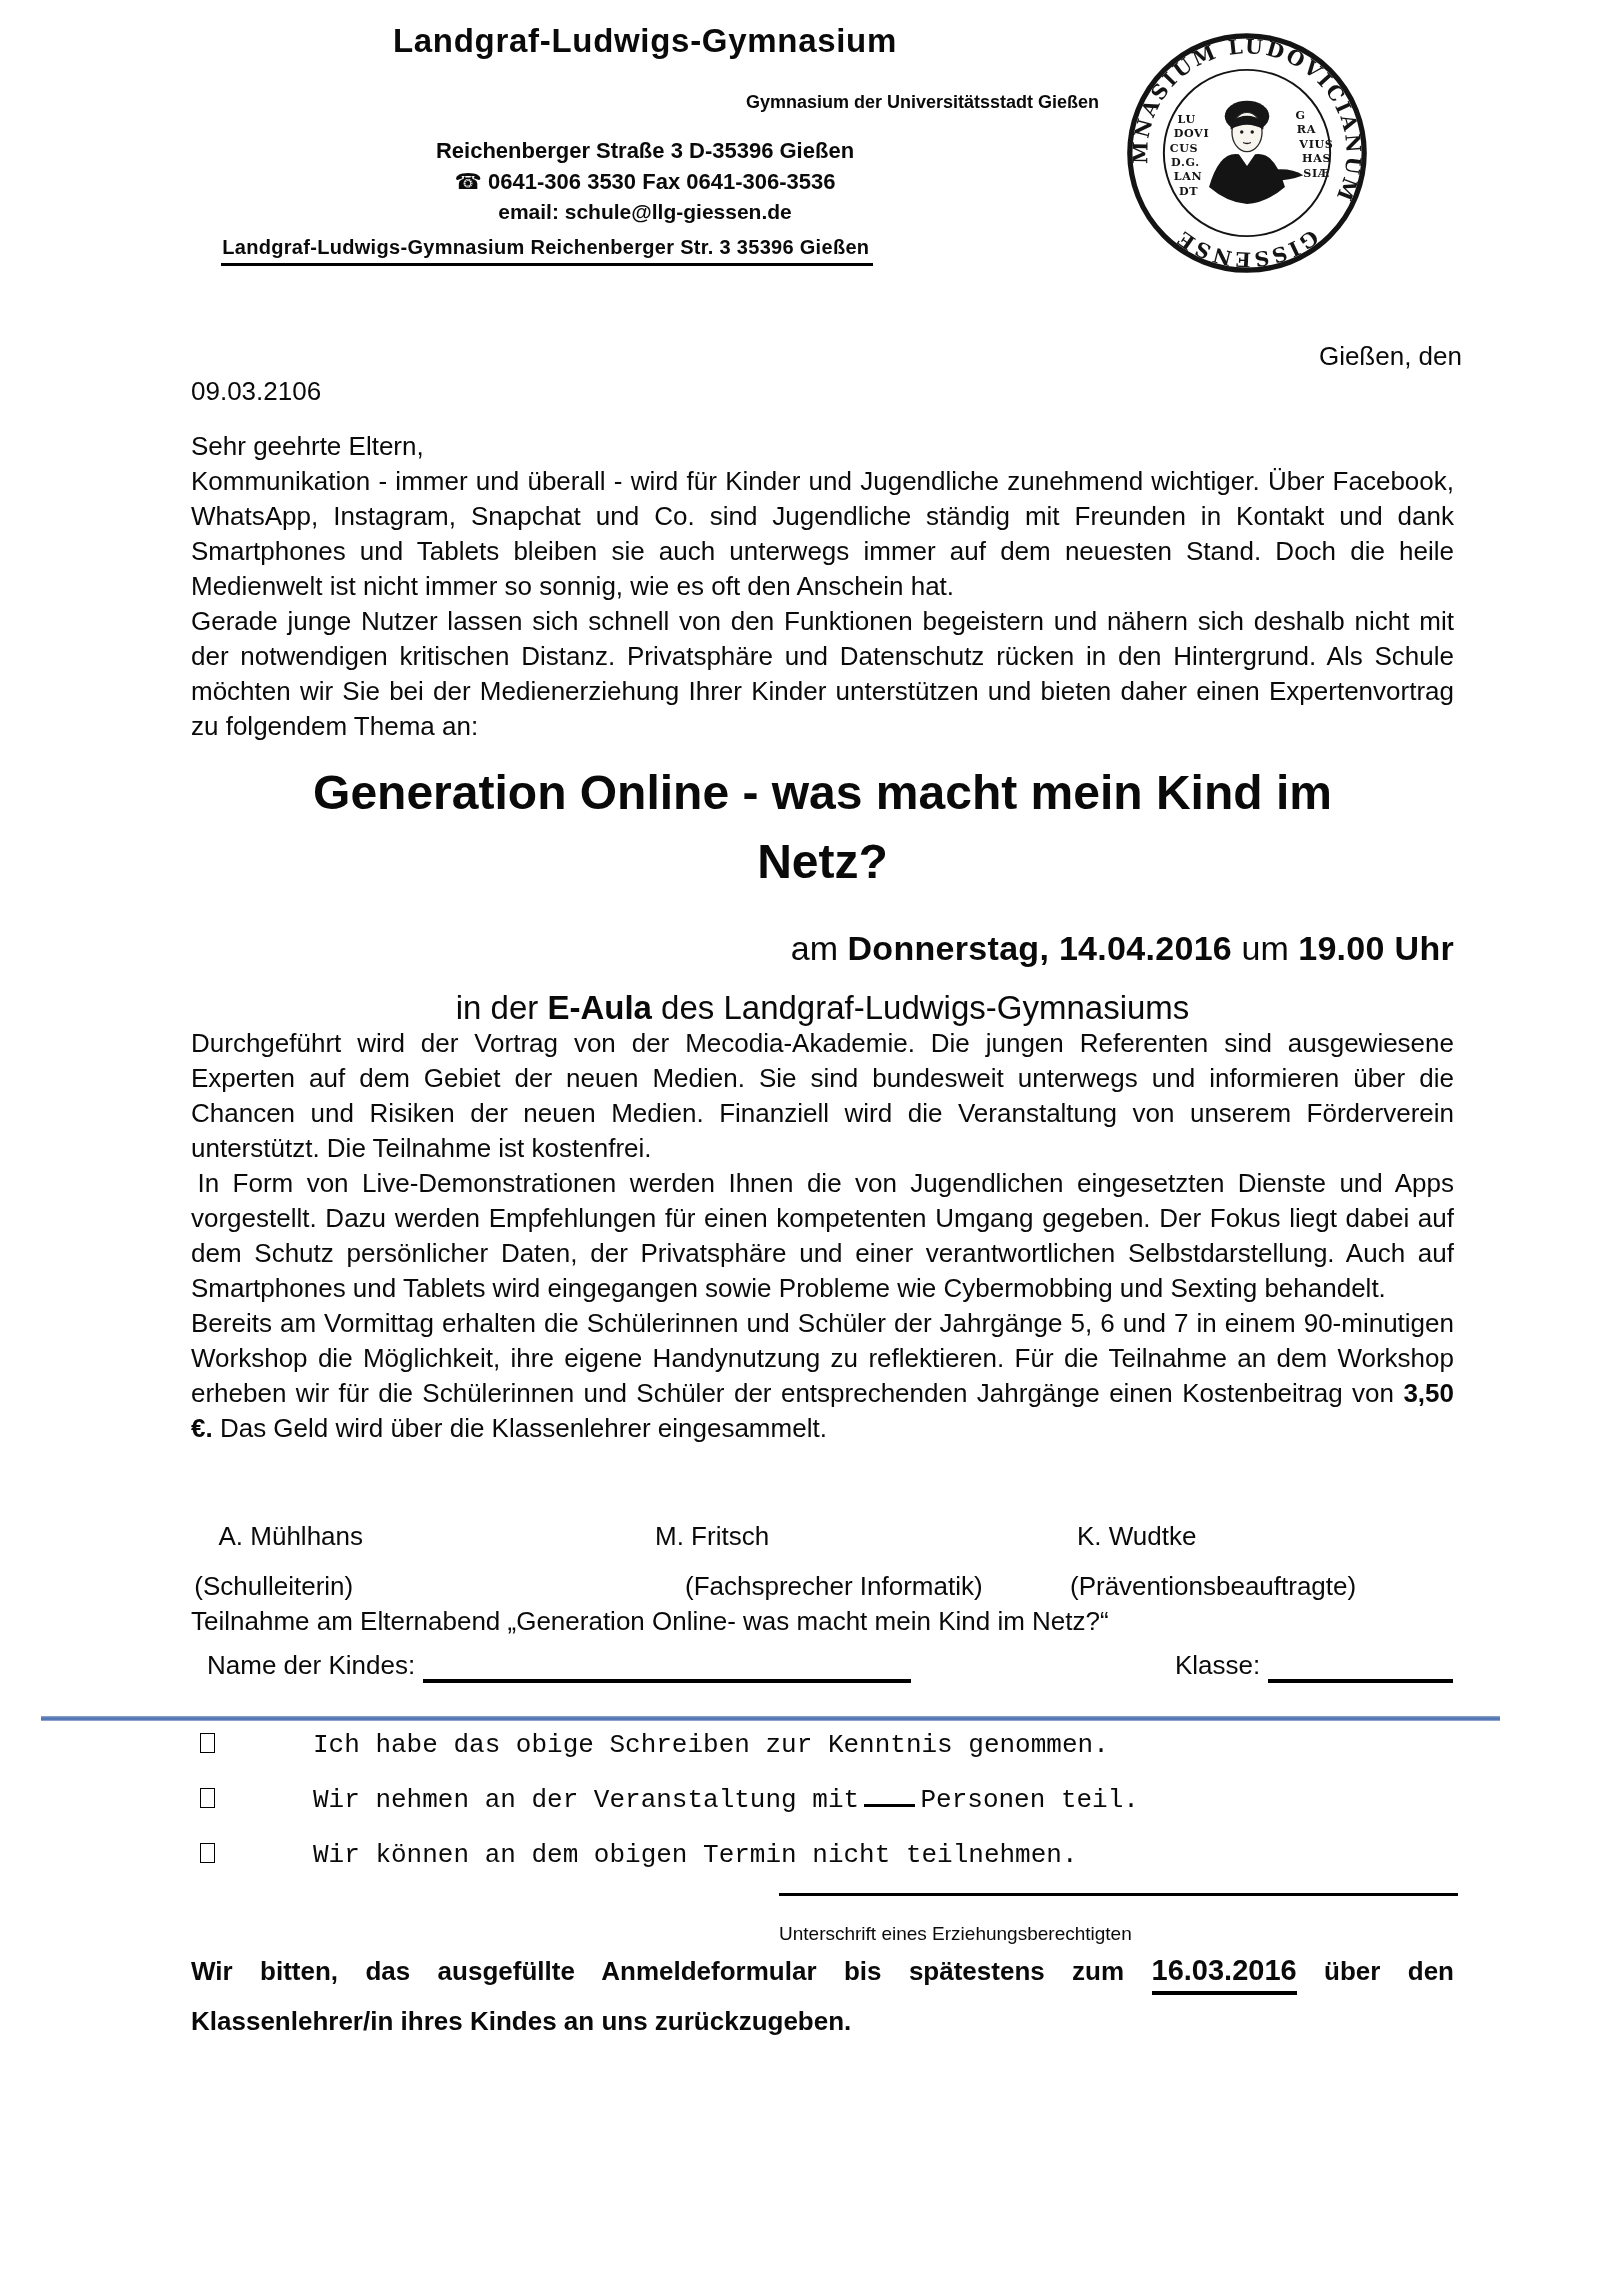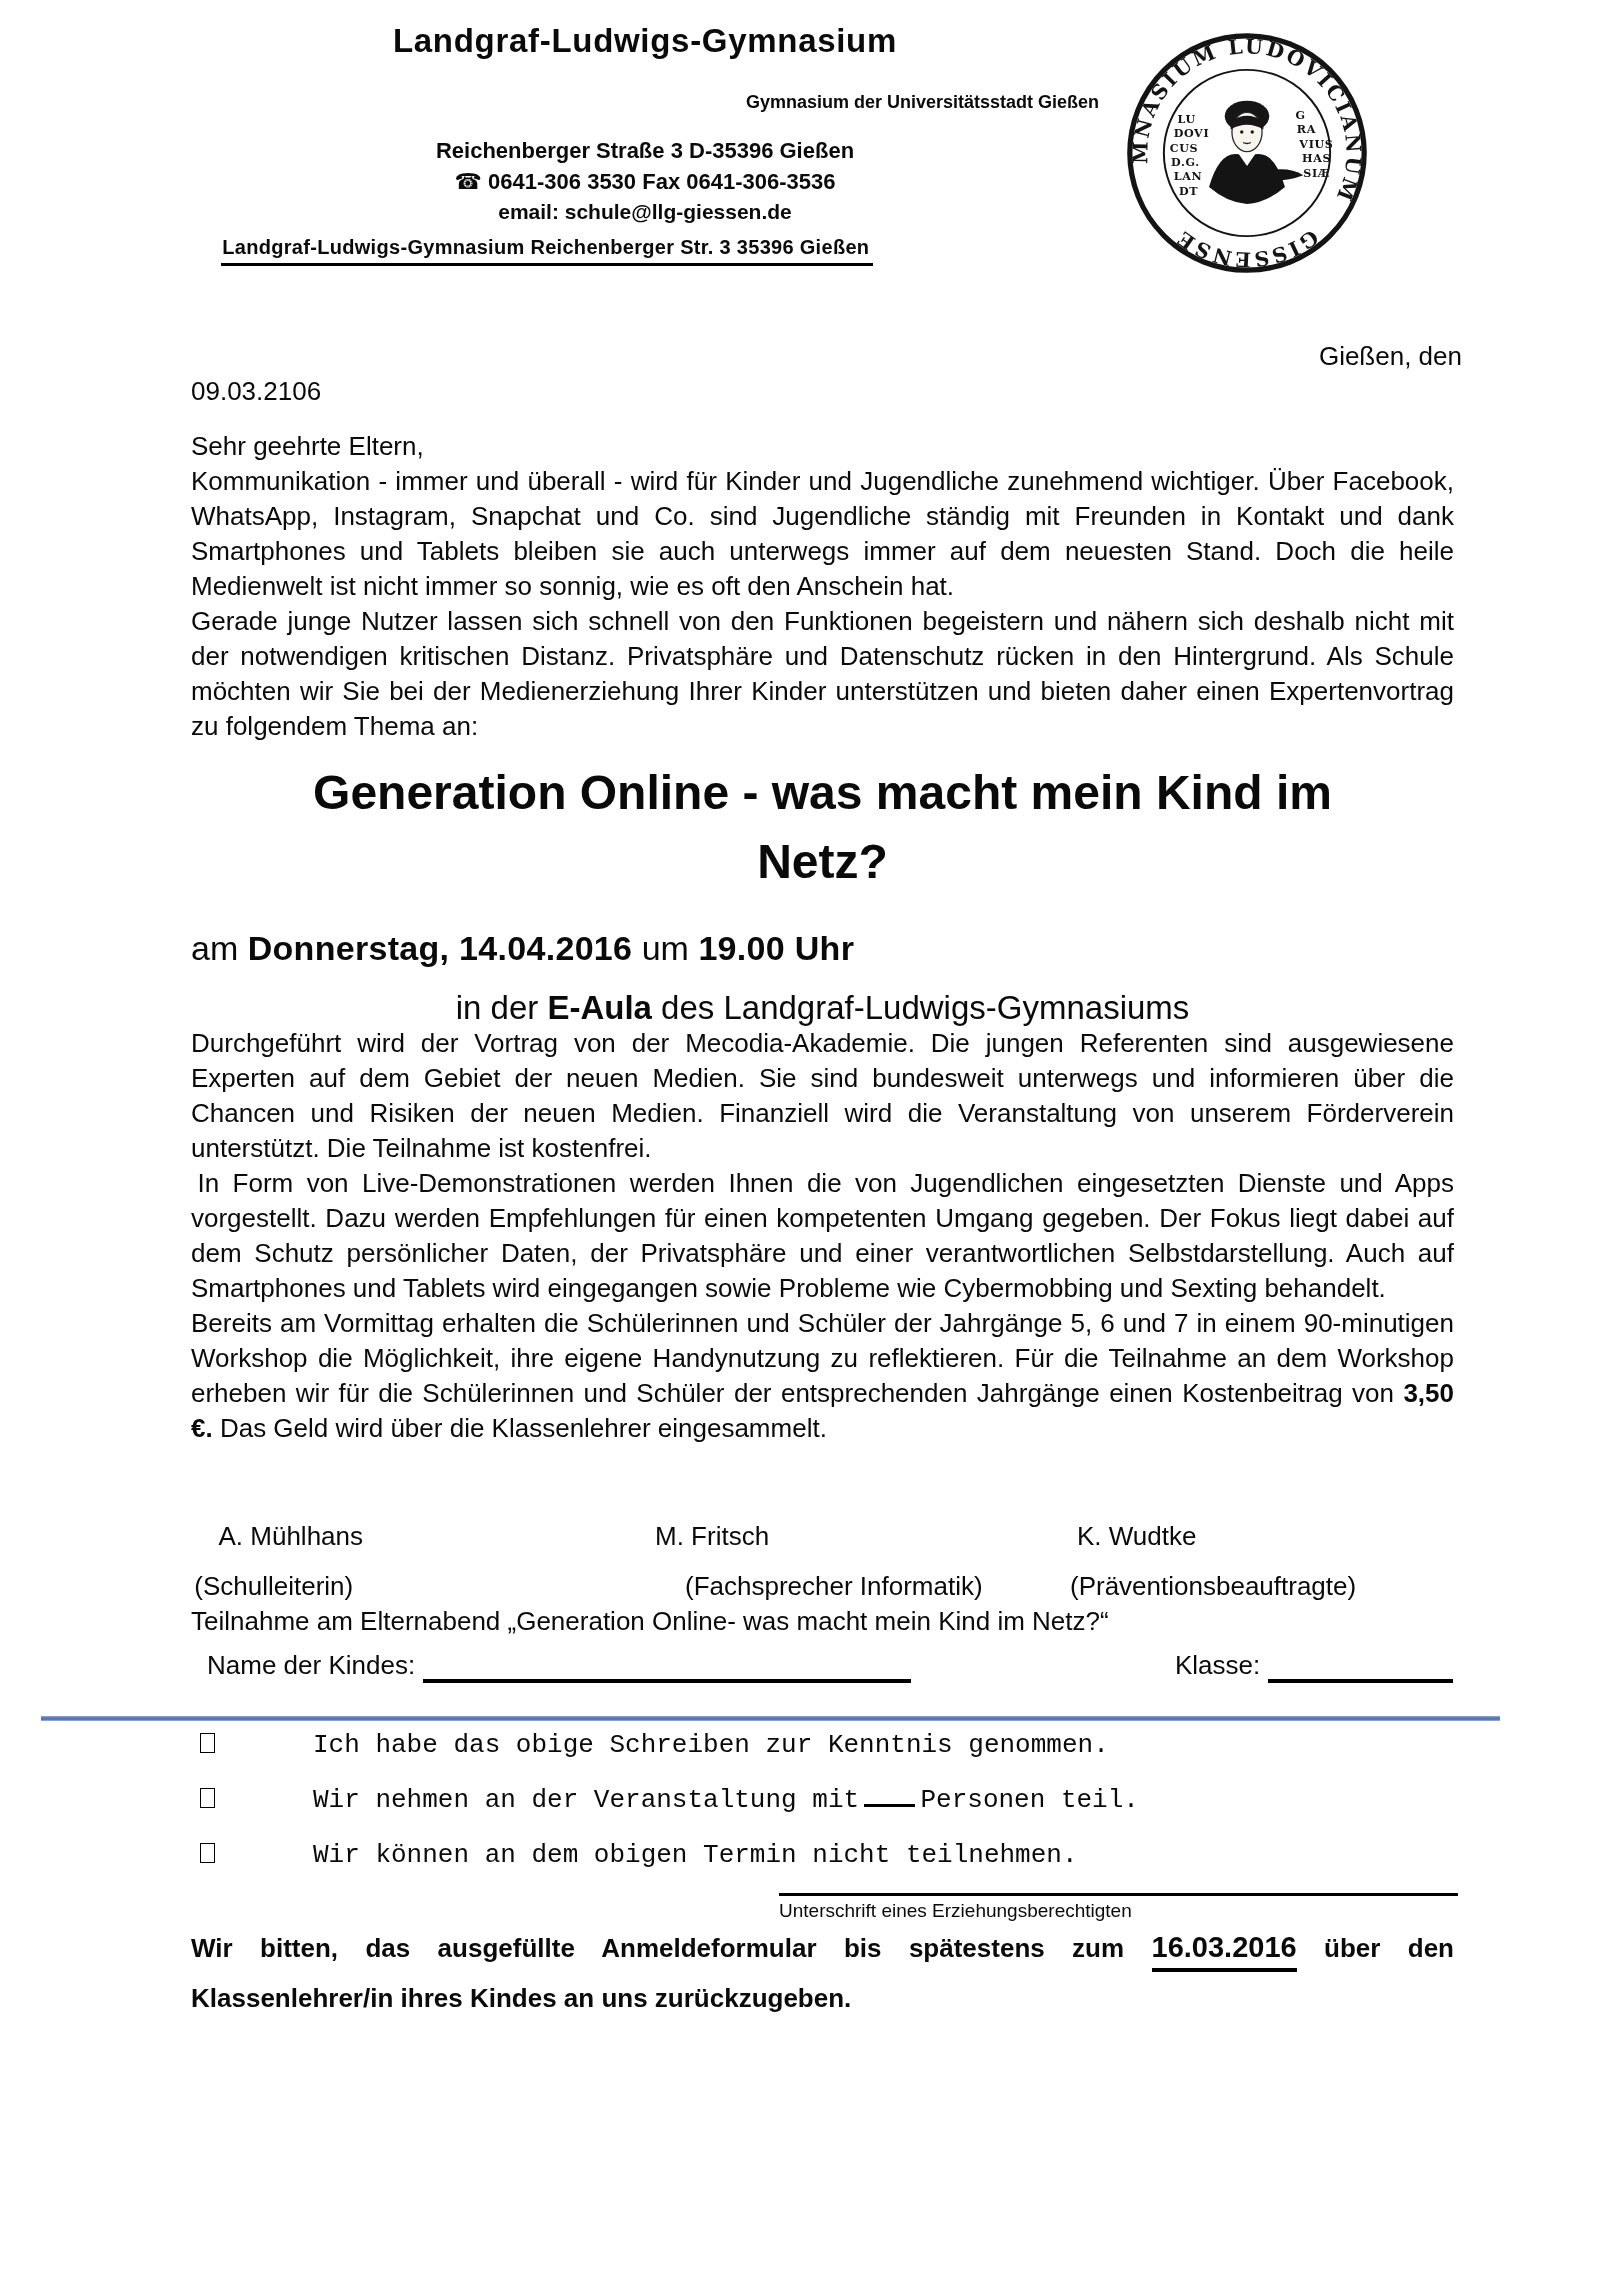--- a/index.html
+++ b/index.html
@@ -30,21 +30,21 @@
   .date-line{position:absolute;left:191px;top:374px;font-size:26px;line-height:35px;}
 
   
   .body-col{position:absolute;left:191px;top:429px;width:1263px;font-size:26px;line-height:35px;}
   .body-col p{margin:0;text-align:justify;text-align-last:left;}
   .greeting{line-height:35px;}
   .p1{margin-top:10.5px;}
   .p2{margin-top:3.9px;}
   .p4{text-indent:6.5px;}
   .headline{margin-top:14.4px;font-size:48px;line-height:69px;font-weight:bold;text-align:center;}
-  .when-line{margin-top:33px;font-size:34px;line-height:38px;text-align:left;}
+  .when-line{margin-top:33px;font-size:34px;line-height:38px;text-align:right;}
   .when-line b{letter-spacing:0.3px;}
   .where-line{margin-top:22px;font-size:33px;line-height:37px;text-align:center;}
   .p3{margin-top:14.4px;}
   .p4{margin-top:6.5px;}
   .p5{margin-top:10.5px;}
 
   
   .sig-names{position:relative;margin-top:73px;height:35px;}
   .sig-roles{position:relative;margin-top:14.4px;height:35px;}
   .sig-names span,.sig-roles span{position:absolute;white-space:nowrap;}
@@ -66,21 +66,21 @@
   .class-label{left:984px;}
   .class-blank{left:1077px;width:185px;height:31px;border-bottom:4.6px solid #000;}
 
   .checks{margin-top:42px;}
   .check-row{position:relative;height:35px;margin-bottom:20px;}
   .cb{position:absolute;left:8.5px;top:5.2px;width:13px;height:17.7px;border:1.3px solid #000;}
   .cb-text{position:absolute;left:122px;white-space:nowrap;font-family:Liberation Mono, monospace;}
   .person-blank{display:inline-block;width:51px;height:19.6px;border-bottom:3.3px solid #000;margin:0 5.2px;vertical-align:baseline;}
 
   .sigline{margin-top:9.2px;margin-left:588px;width:679px;height:0;border-bottom:3.9px solid #000;}
-  .sig-caption{margin-top:4px;margin-left:588px;font-size:19px;line-height:22px;}
+  .sig-caption{margin-top:27px;margin-left:588px;font-size:19px;line-height:22px;}
 
   .closing{margin-top:29px;font-weight:bold;line-height:50px;}
   .closing-date{font-size:29px;border-bottom:4.6px solid #000;padding-bottom:5px;white-space:nowrap;}
 
   
   .seal text{fill:#141414;}
   .ring-text{font-family:"DejaVu Serif","Liberation Serif",serif;font-size:31px;font-weight:bold;letter-spacing:4px;}
   .seal-small{font-family:"DejaVu Serif","Liberation Serif",serif;font-size:17px;font-weight:bold;letter-spacing:1px;}
 </style>
 </head>

